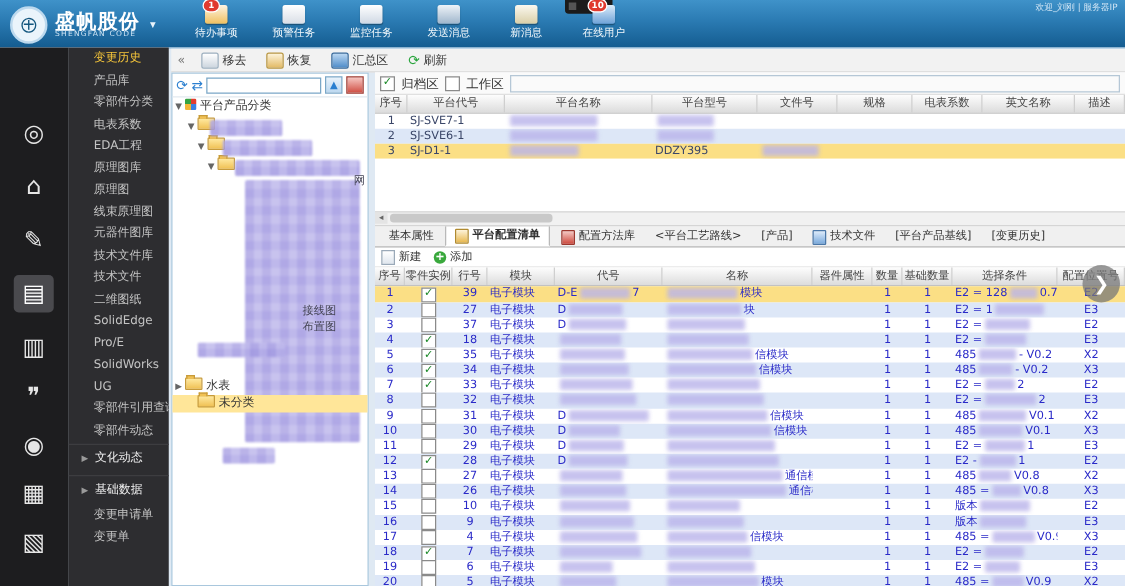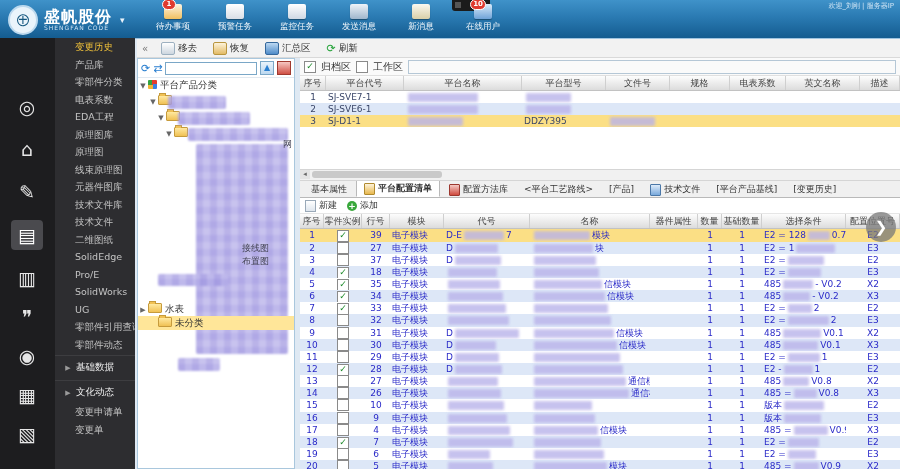--- a/index.html
+++ b/index.html
@@ -194,22 +194,22 @@
       <div class="sb-item">元器件图库</div>
       <div class="sb-item">技术文件库</div>
       <div class="sb-item">技术文件</div>
       <div class="sb-item">二维图纸</div>
       <div class="sb-item">SolidEdge</div>
       <div class="sb-item">Pro/E</div>
       <div class="sb-item">SolidWorks</div>
       <div class="sb-item">UG</div>
       <div class="sb-item">零部件引用查询</div>
       <div class="sb-item">零部件动态</div>
+      <div class="sb-group sb-sep"><span class="tri">▶</span>文化动态</div>
       <div class="sb-group sb-sep"><span class="tri">▶</span>基础数据</div>
-      <div class="sb-group sb-sep"><span class="tri">▶</span>文化动态</div>
       <div class="sb-item">变更申请单</div>
       <div class="sb-item">变更单</div>
     </div>
 
   <div class="main-toolbar" id="mainToolbar">
     <div class="collapse-btn">«</div>
   <div class="tb-btn">
         <span class="tb-ic i0"></span>
         <span>移去</span>
       </div>

